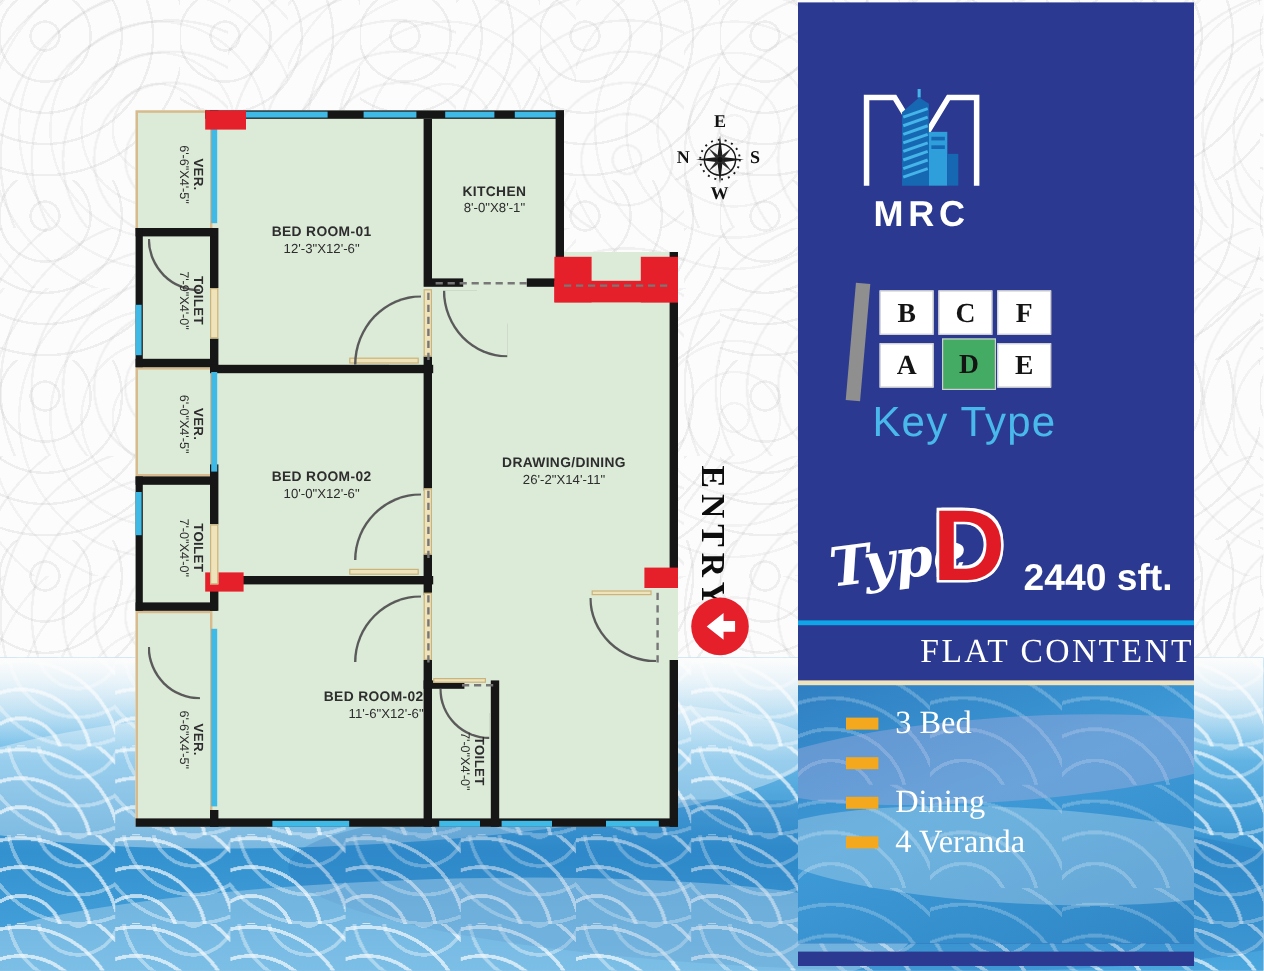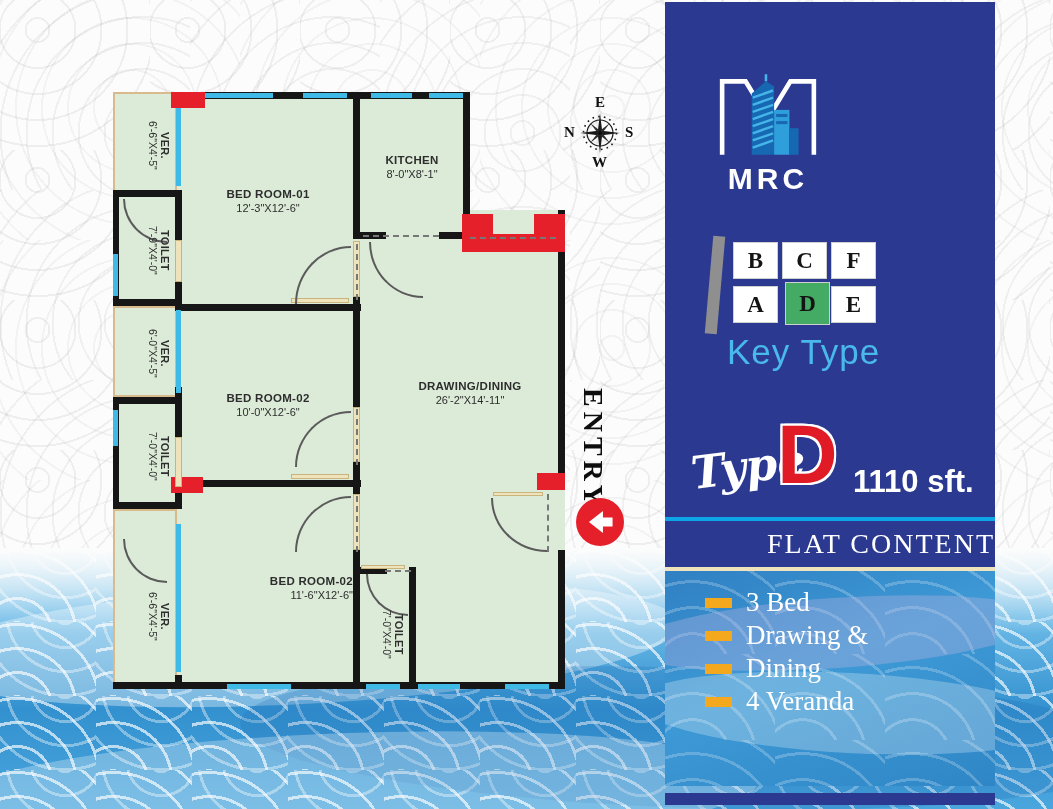--- a/index.html
+++ b/index.html
@@ -289,34 +289,33 @@
     <div class="kp-block" style="left:68px;top:240px;">B</div>
     <div class="kp-block" style="left:117px;top:240px;">C</div>
     <div class="kp-block" style="left:166px;top:240px;">F</div>
     <div class="kp-block" style="left:68px;top:284px;">A</div>
     <div class="kp-block green" style="left:120px;top:280px;">D</div>
     <div class="kp-block" style="left:166px;top:284px;">E</div>
     <div class="kp-title">Key Type</div>
 
     <div class="type-script">Type</div>
     <div class="type-letter">D</div>
-    <div class="type-area">1110 sft.</div>
+    <div class="type-area">2440 sft.</div>
 
     <div class="band">
       <span>FLAT CONTENT</span>
     </div>
 
     <div class="clist">
       <div class="citem">
         <span class="bullet"></span>
         <span class="txt">3 Bed</span>
       </div>
       <div class="citem">
         <span class="bullet"></span>
-        <span class="txt">Drawing &amp;</span>
       </div>
       <div class="citem">
         <span class="bullet"></span>
         <span class="txt">Dining</span>
       </div>
       <div class="citem">
         <span class="bullet"></span>
         <span class="txt">4 Veranda</span>
       </div>
     </div>

